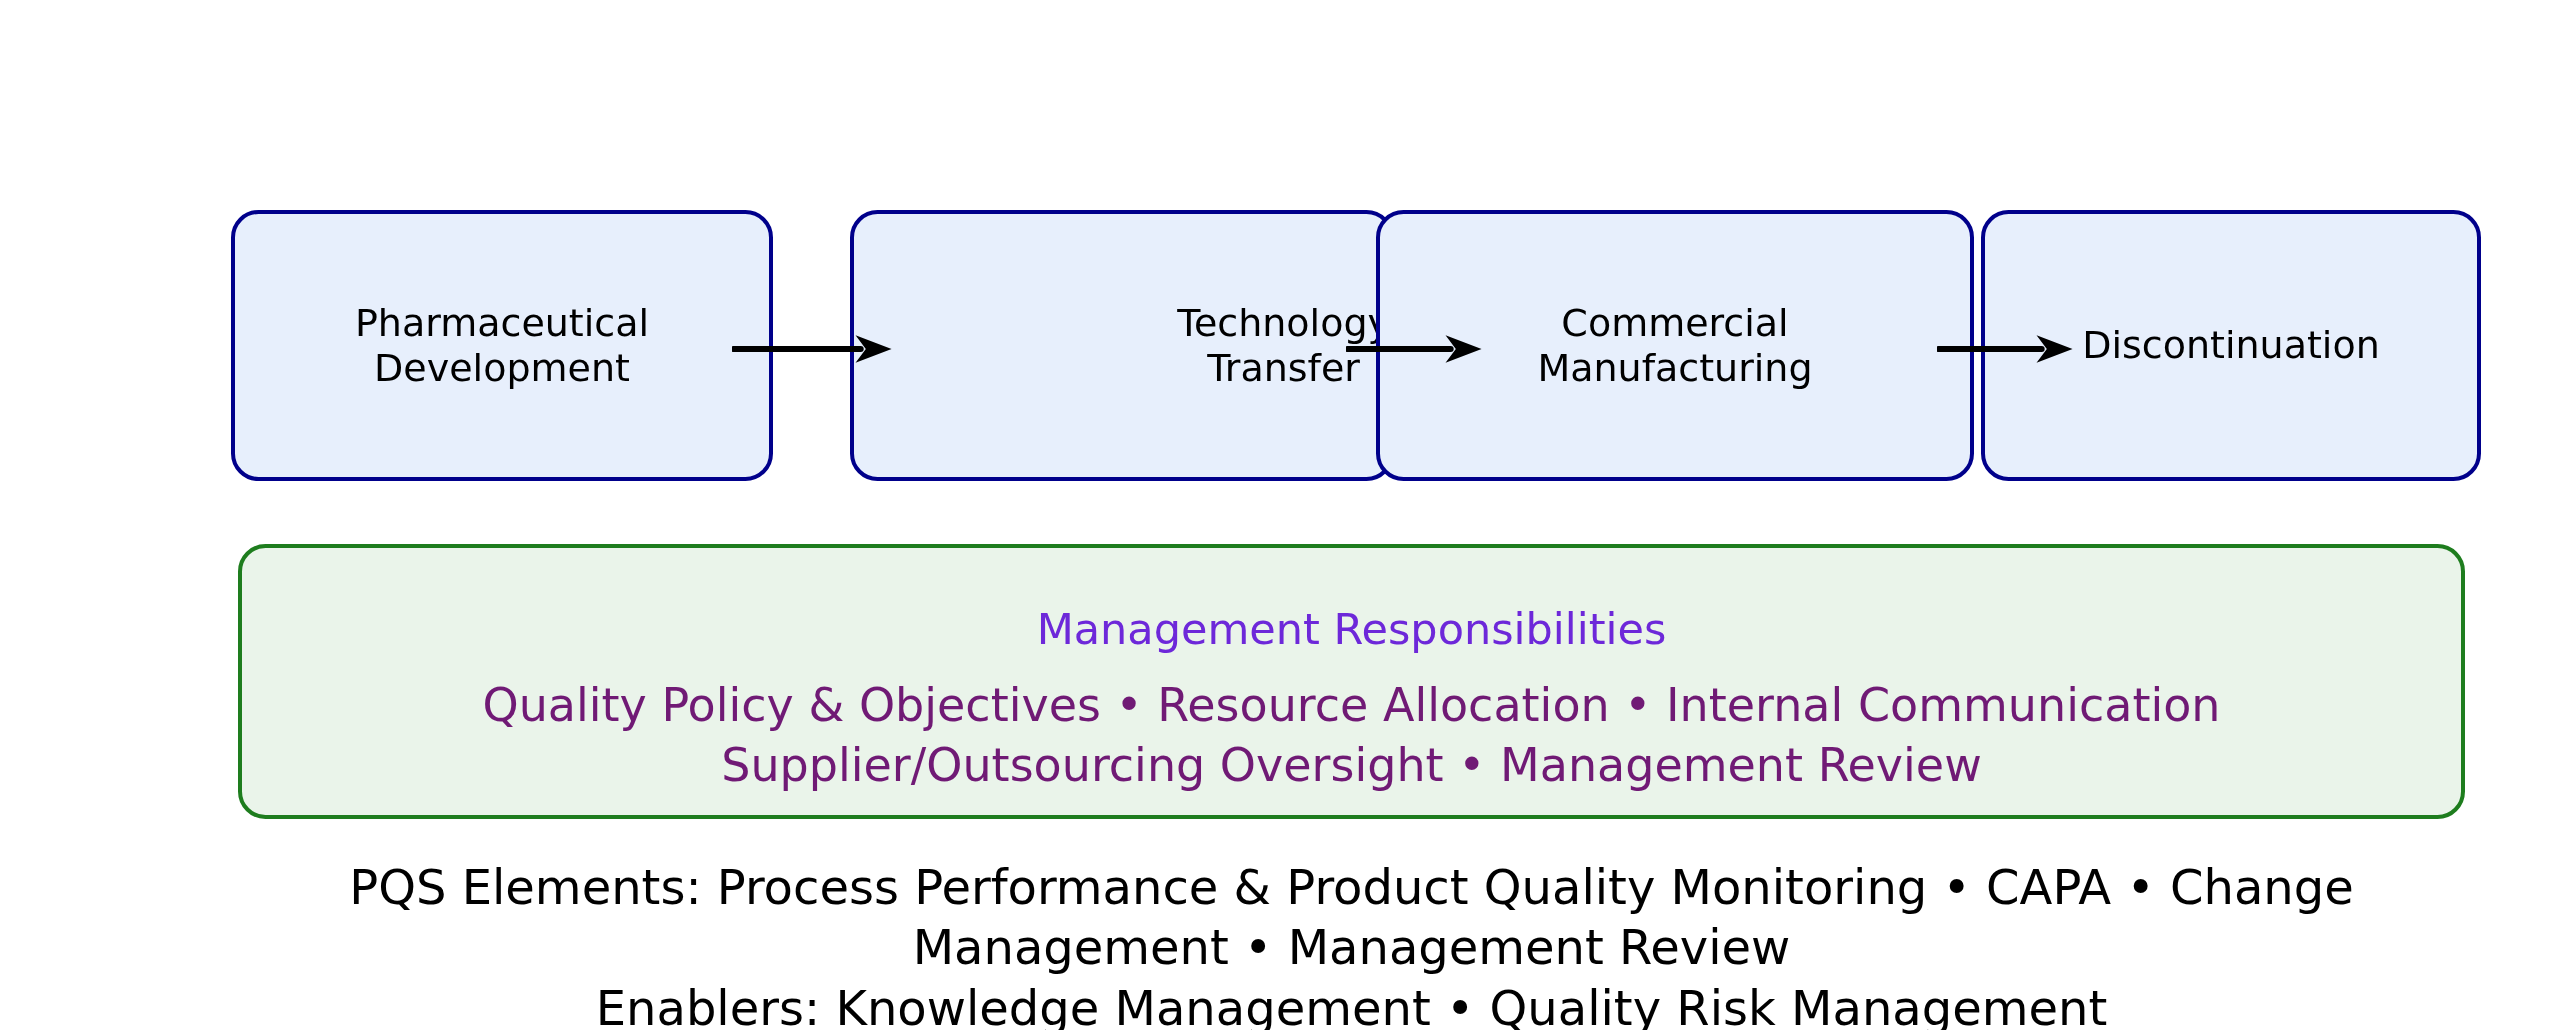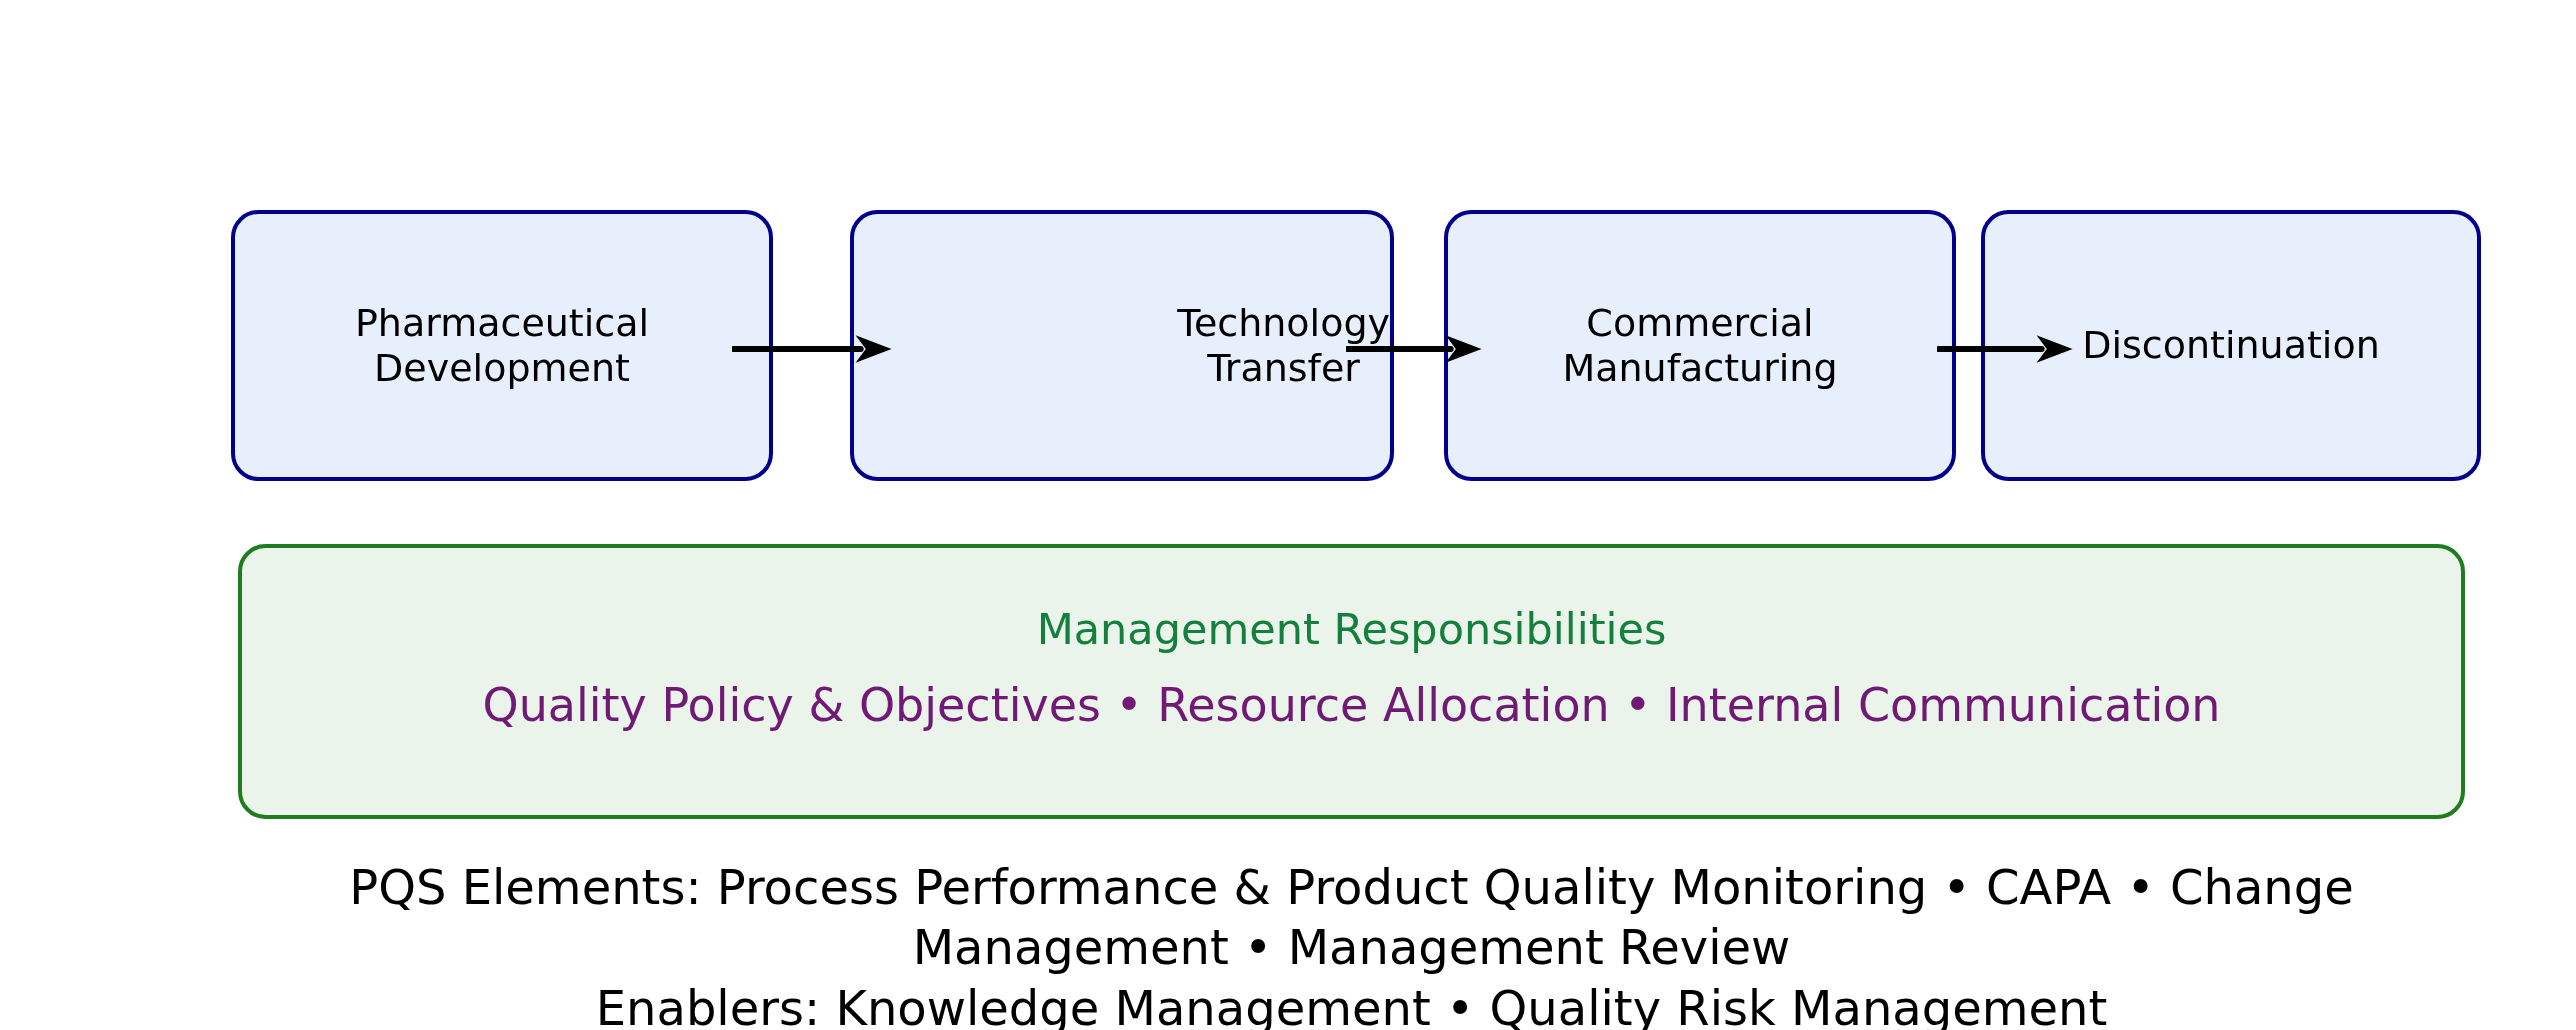--- a/index.html
+++ b/index.html
@@ -37,21 +37,21 @@
   }
   .stage-label {
     font-size: 38px;
     line-height: 1.16;
     text-align: center;
     white-space: pre-line;
     color: #000000;
   }
   .stage-1 { left: 231px;  width: 542px; align-items: center; }
   .stage-2 { left: 850px;  width: 544px; justify-content: flex-end; }
-  .stage-3 { left: 1444px; width: 512px; }
+  .stage-3 { left: 1376px; width: 598px; }
   .stage-4 { left: 1981px; width: 500px; }
 
   
   .flow-arrow {
     position: absolute;
     top: 330px;
     height: 38px;
     z-index: 2;
   }
   .arrow-1 { left: 732px;  width: 163px; }
@@ -69,21 +69,21 @@
     border: 4.3px solid #1e7d1e;
     border-radius: 27.5px;
     box-sizing: border-box;
     text-align: center;
     z-index: 1;
   }
   .management-title {
     margin-top: 57px;
     font-size: 43px;
     line-height: 1.15;
-    color: #15803d;
+    color: #6d28d9;
   }
   .management-body {
     margin-top: 22px;
     font-size: 46px;
     line-height: 1.3;
     color: #701a75;
   }
 
   
   .footer-caption {
@@ -134,20 +134,21 @@
 
   <svg class="flow-arrow arrow-3" viewBox="0 0 162 44" aria-hidden="true">
     <line x1="2" y1="22" x2="122" y2="22" stroke="#000000" stroke-width="7" stroke-linecap="round"></line>
     <polygon points="116,6 158,22 116,38 128,22" fill="#000000"></polygon>
   </svg>
 
   <div class="management-box">
     <div class="management-title">Management Responsibilities</div>
     <div class="management-body">
       <div>Quality Policy &amp; Objectives • Resource Allocation • Internal Communication</div>
+      <div>Supplier/Outsourcing Oversight • Management Review</div>
     </div>
   </div>
 
   <div class="footer-caption">
     <div>PQS Elements: Process Performance &amp; Product Quality Monitoring • CAPA • Change Management • Management Review</div>
     <div>Enablers: Knowledge Management • Quality Risk Management</div>
   </div>
 
 </div>
 

